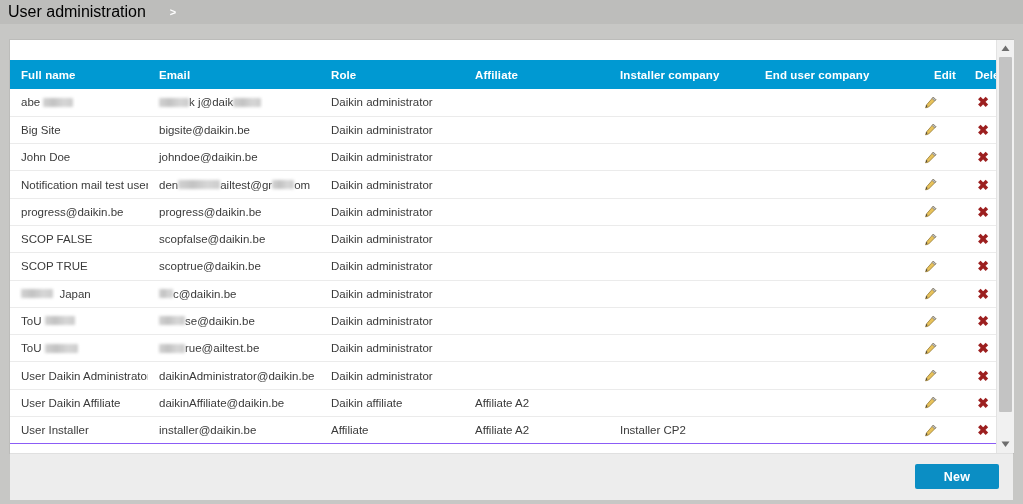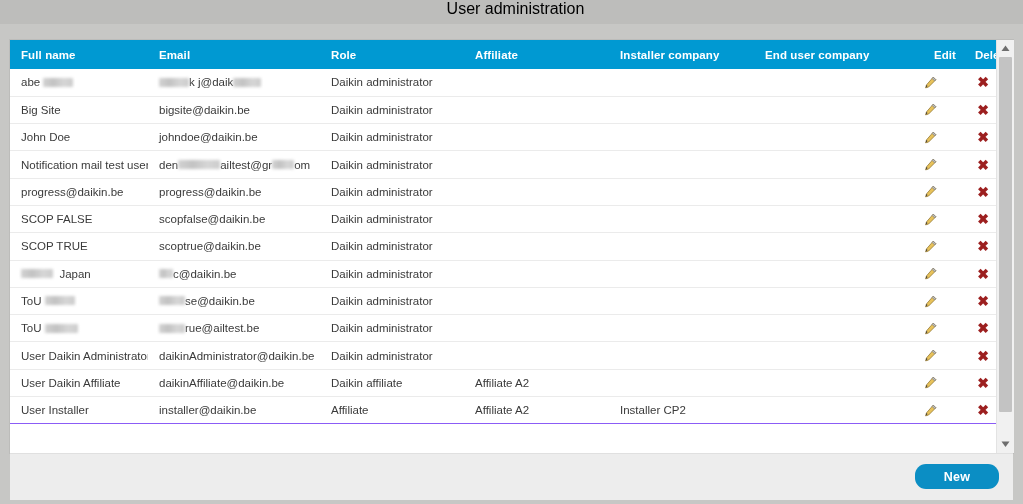--- a/index.html
+++ b/index.html
@@ -13,21 +13,20 @@
   }
 
   
   .breadcrumb-bar {
     height: 24px;
     background: #bdbdbb;
     display: flex;
     align-items: center;
     padding-left: 8px;
     gap: 24px;
-    flex-direction: column;
   }
   .crumb-sep {
     font-size: 11px;
     color: #ffffff;
     font-weight: bold;
   }
   .crumb-current {
     font-size: 11.5px;
     color: #ffffff;
     font-weight: bold;
@@ -62,20 +61,21 @@
     flex: 1;
     min-width: 0;
     display: flex;
     flex-direction: column;
   }
 
   table.users-table {
     width: 100%;
     border-collapse: collapse;
     table-layout: fixed;
+    margin-top: 20px;
   }
 
   thead th {
     background: #0099d2;
     color: #ffffff;
     font-size: 11.5px;
     font-weight: bold;
     text-align: left;
     height: 29px;
     padding: 0 0 0 11px;
@@ -188,21 +188,21 @@
   }
   .new-button {
     background: #0b8ec4;
     color: #ffffff;
     border: none;
     font-family: "Liberation Sans", sans-serif;
     font-size: 12.5px;
     font-weight: bold;
     width: 84px;
     height: 25px;
-    border-radius: 11px;
+    border-radius: 2px;
     cursor: pointer;
     letter-spacing: .2px;
   }
 </style>
 </head>
 <body>
 
 <div class="breadcrumb-bar">
   <span>User administration</span>
   <span class="crumb-sep">&gt;</span>

